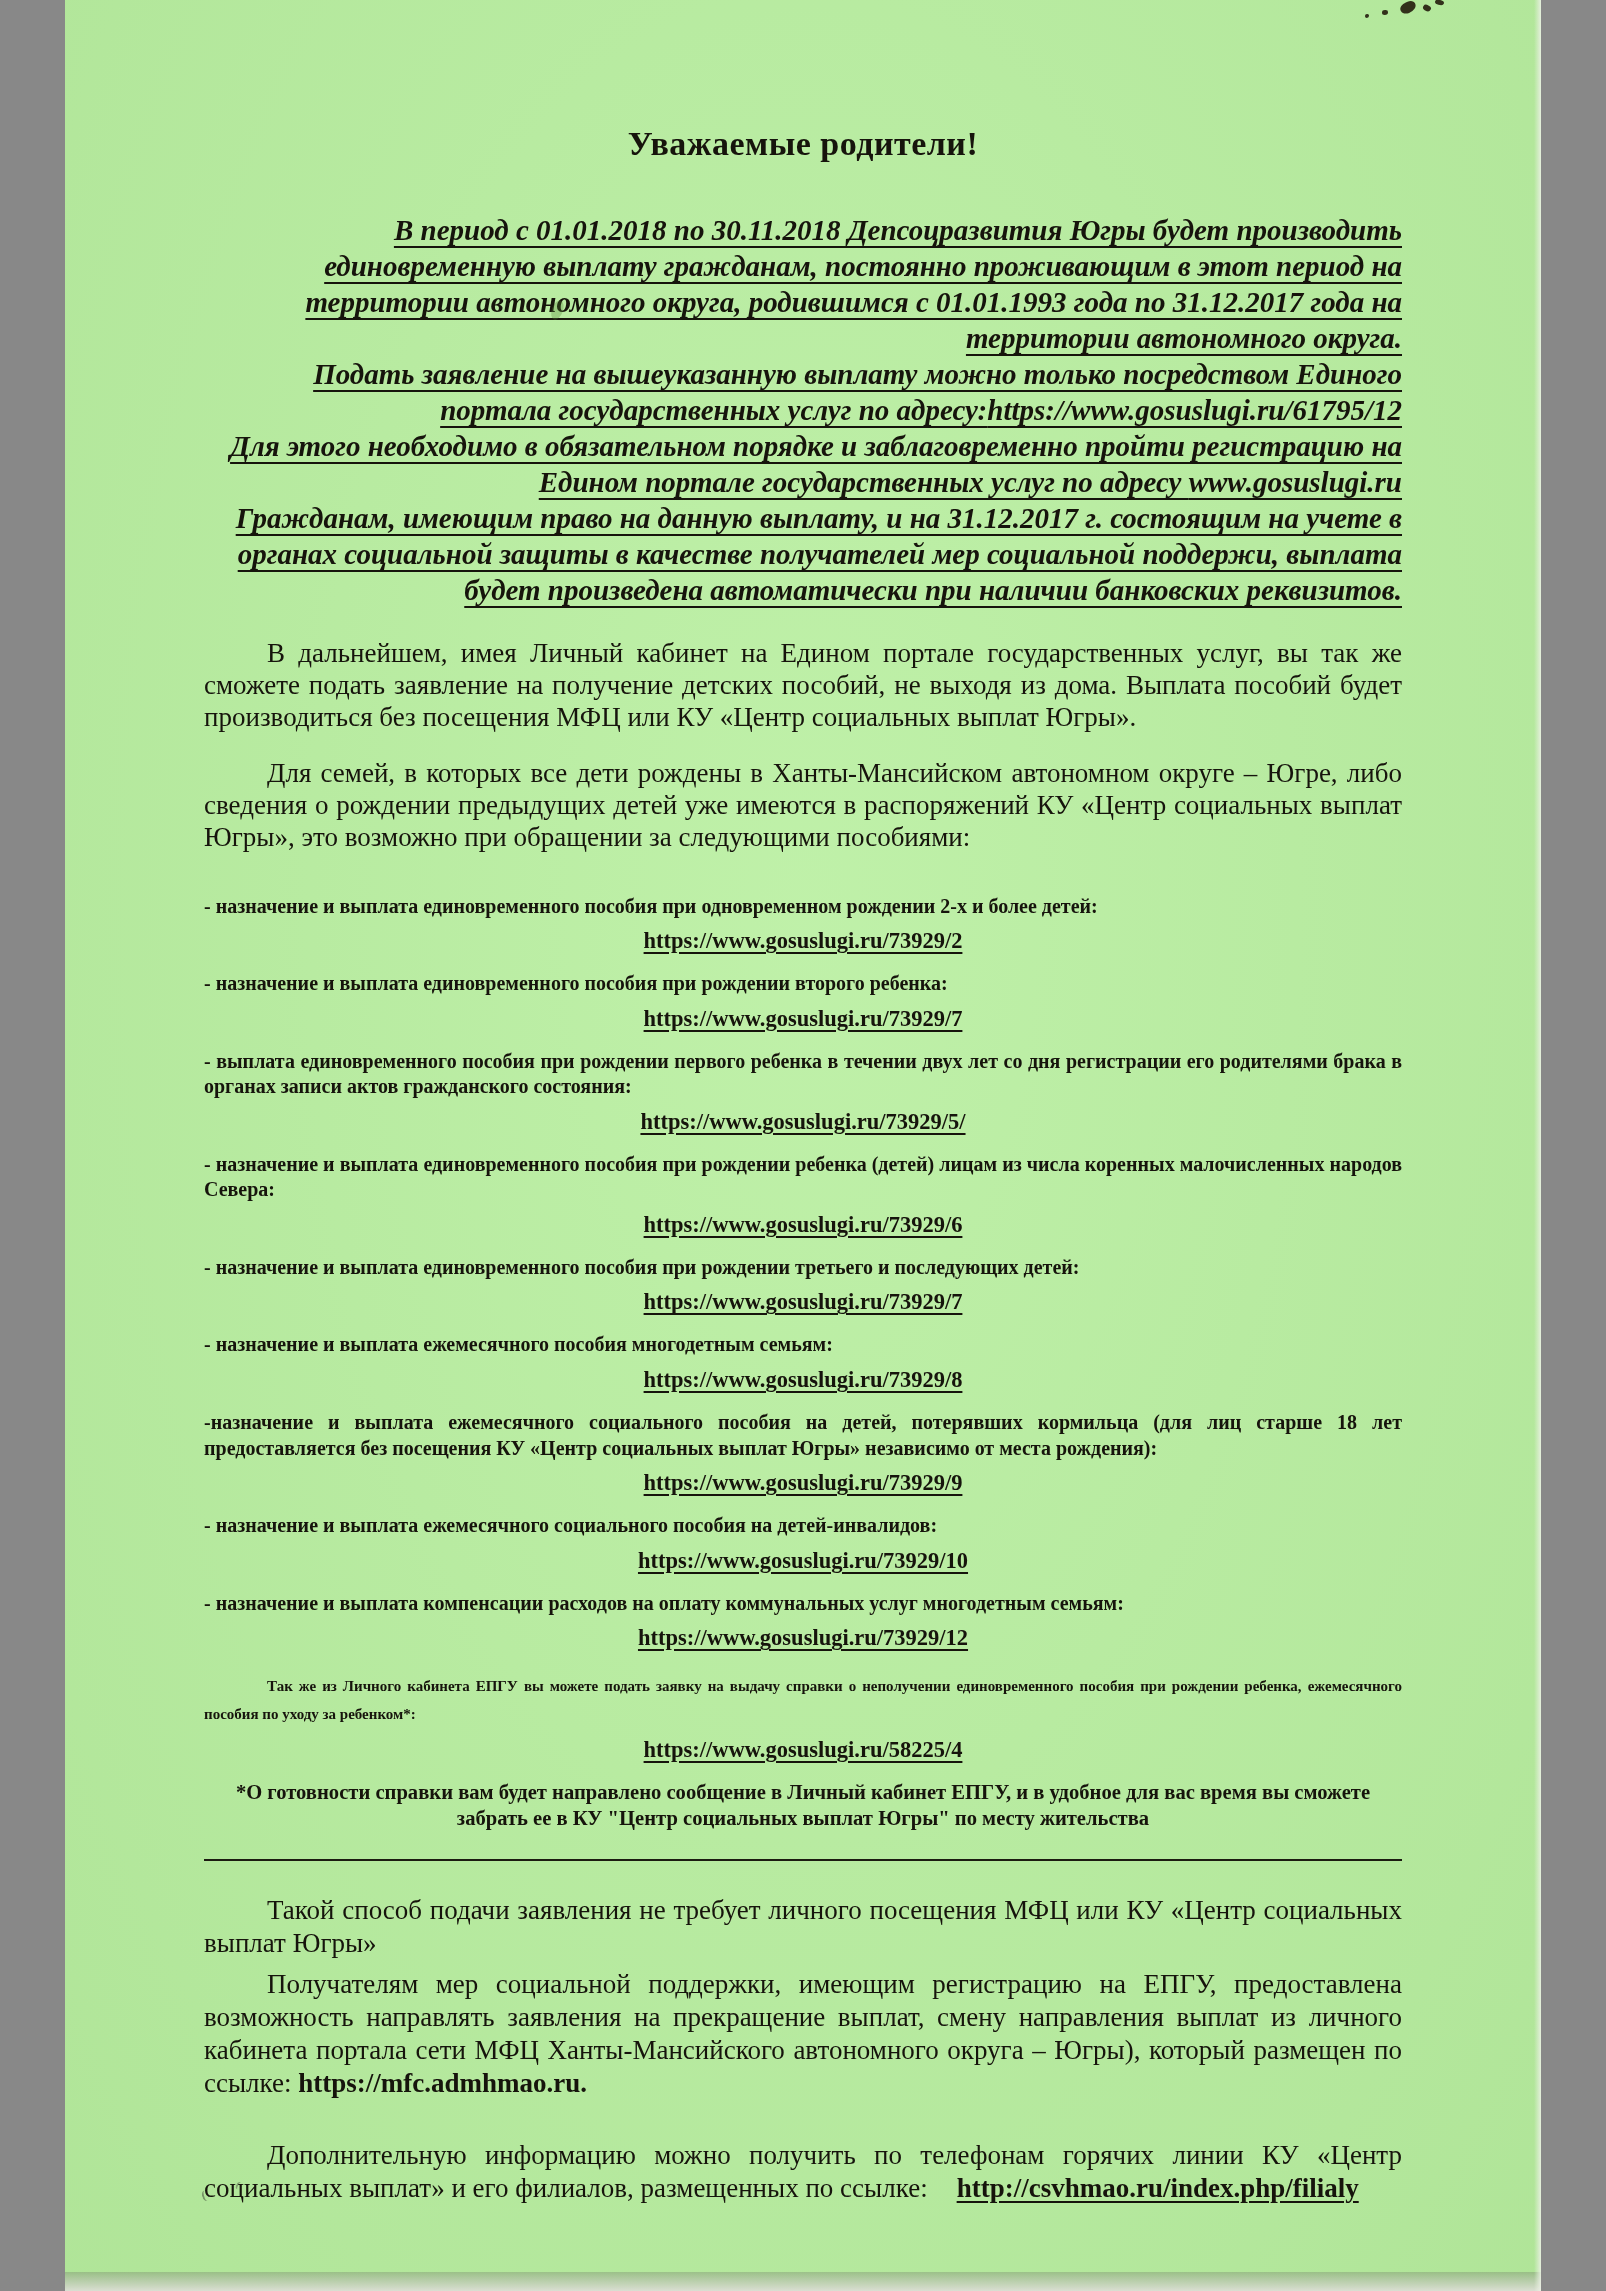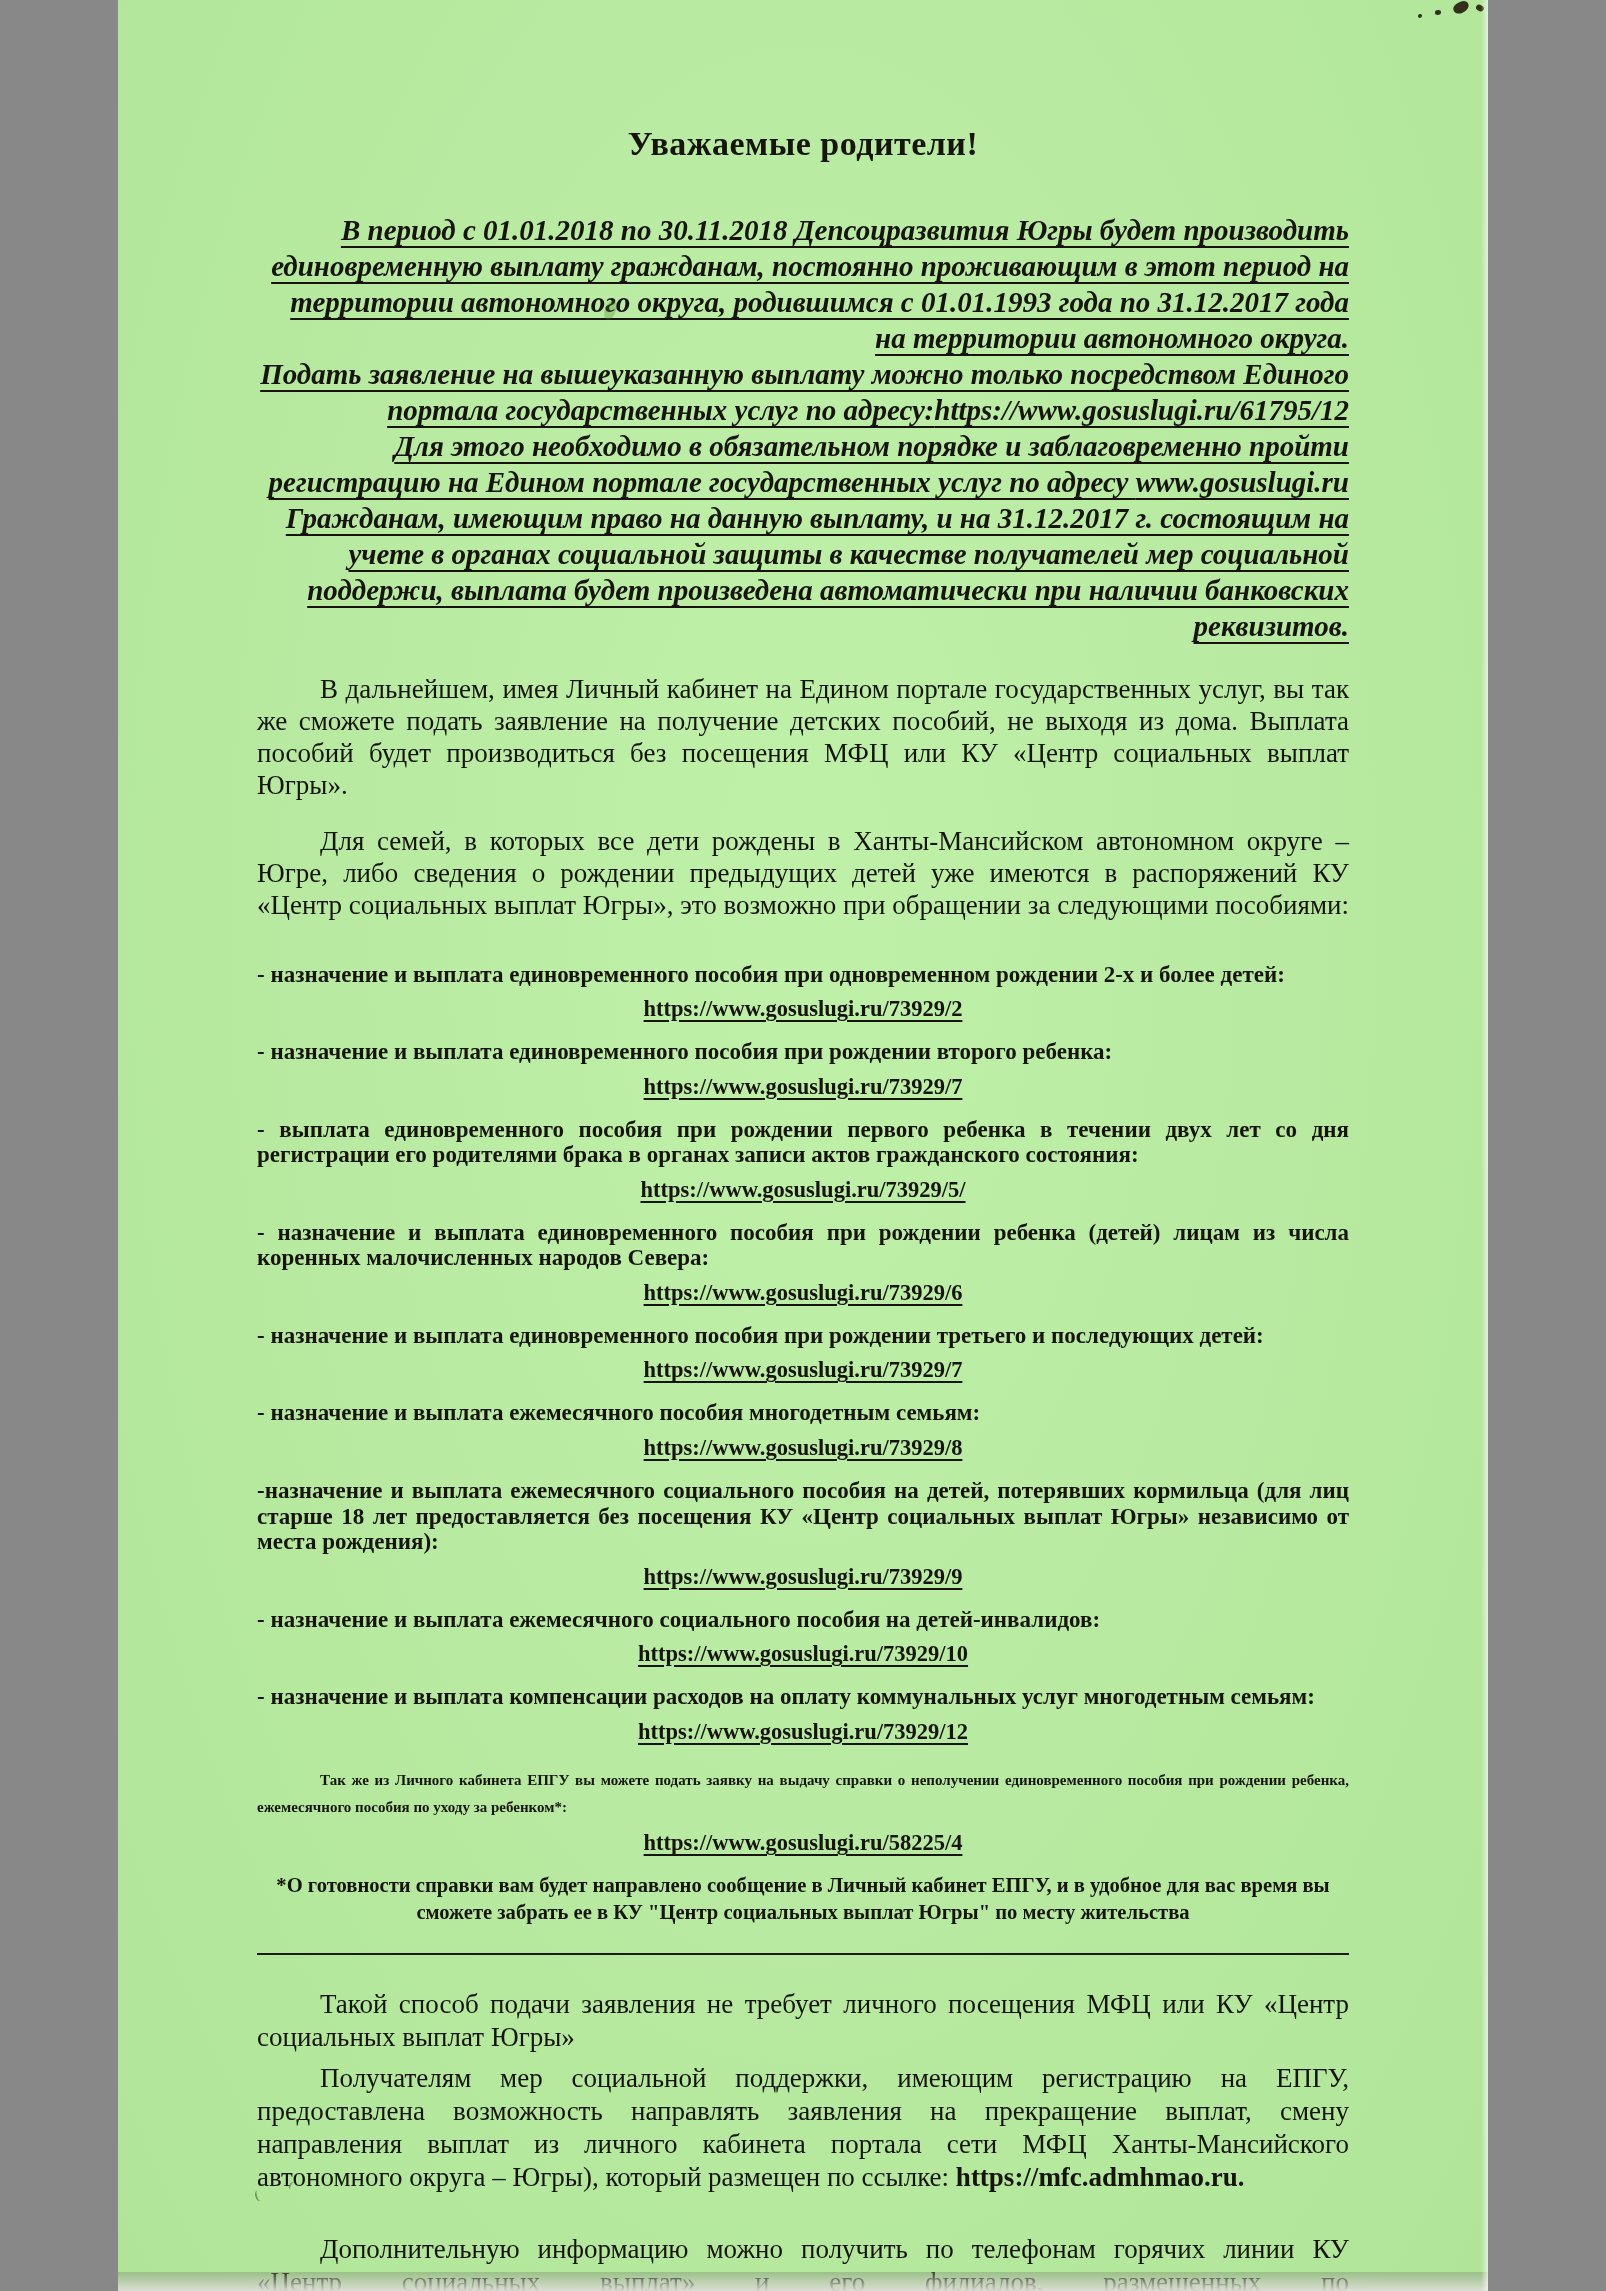--- a/index.html
+++ b/index.html
@@ -3,21 +3,21 @@
 <meta charset="utf-8">
 <style>
   :root{
     --paper:#b8ef9f;
     --ink:#16140c;
   }
   html,body{margin:0;padding:0;}
   body{background:#888;}
   .sheet{
     position:relative;
-    width:1370px;
+    width:1476px;
     height:2292px;
     margin:0 auto;
     background:var(--paper);
     background-image:radial-gradient(ellipse at 50% 40%, rgba(255,255,255,0.10), rgba(0,0,0,0.045));
     overflow:hidden;
     color:var(--ink);
     font-family:"Liberation Serif","DejaVu Serif",serif;
   }
   .content{padding:0 139px;}
 
@@ -50,21 +50,21 @@
     text-indent:63px;
     margin:0;
   }
   .p-cabinet{margin-top:29px;}
   .p-families{margin-top:23.5px;}
 
   .benefits{margin-top:41px;}
   .benefit{margin-bottom:16.7px;}
   .benefit-label{
     margin:0;
-    font-size:23px;
+    font-size:20px;
     font-weight:bold;
     line-height:25.5px;
     text-align:justify;
   }
   .benefit-link{
     display:block;
     text-align:center;
     margin-top:8px;
     font-size:22.5px;
     font-weight:bold;

